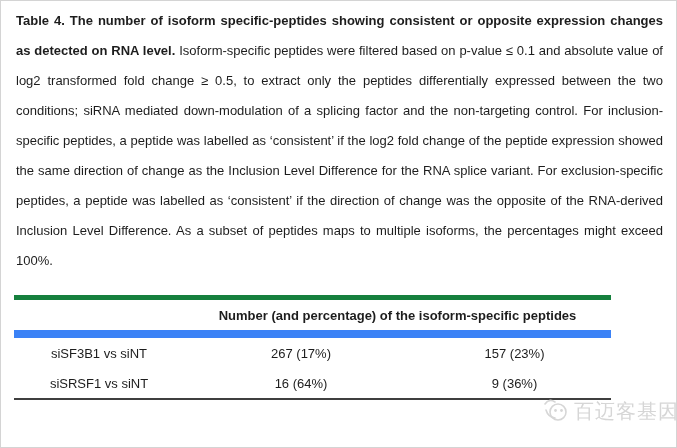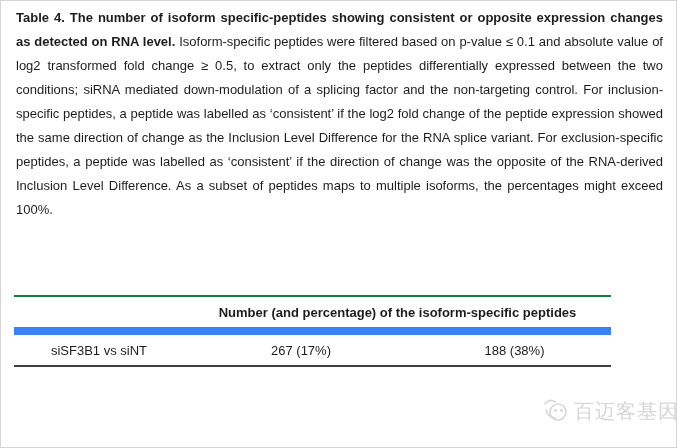--- a/index.html
+++ b/index.html
@@ -14,21 +14,21 @@
     border: 1px solid #d4d4d4;
     background: #ffffff;
     overflow: hidden;
   }
   .caption {
     position: absolute;
     left: 15px; top: 5px;
     width: 647px;
     margin: 0;
     font-size: 13px;
-    line-height: 24px;
+    line-height: 30px;
     text-align: justify;
     color: #1d1d1d;
   }
   .b { font-weight: bold; }
   .tablewrap {
     position: absolute;
     left: 13px; top: 294px;
     width: 597px;
   }
   table.results {
@@ -38,21 +38,21 @@
     font-size: 13px;
     color: #1d1d1d;
     border-bottom: 2px solid #3f3f3f;
   }
   table.results td {
     text-align: center;
     vertical-align: middle;
     padding: 0;
     overflow: hidden;
   }
-  tr.group-row td { border-top: 2px solid #15803d; height: 30px; }
+  tr.group-row td { border-top: 5px solid #15803d; height: 30px; }
   tr.head-row td  { height: 33px; }
   tr.data-row td  { height: 30px; }
   tr.data-row.first td { border-top: 8px solid #3b82f6; }
   .watermark {
     position: absolute;
     left: 542px; top: 395px;
     display: flex;
     align-items: center;
     gap: 3px;
     color: #d6d6d6;
@@ -81,21 +81,26 @@
         <col style="width:193px">
       </colgroup>
       <tbody>
         <tr class="group-row">
           <td></td>
           <td colspan="2" class="b">Number (and percentage) of the isoform-specific peptides</td>
         </tr>
         <tr class="data-row first">
           <td>siSF3B1 vs siNT</td>
           <td>267 (17%)</td>
-          <td>188 (38%)</td>
+          <td>157 (23%)</td>
+        </tr>
+        <tr class="data-row">
+          <td>siSRSF1 vs siNT</td>
+          <td>16 (64%)</td>
+          <td>9 (36%)</td>
         </tr>
       </tbody>
     </table>
   </div>
 
   <div class="watermark">
     <svg class="wm-logo" viewBox="0 0 28 30">
       <g fill="none" stroke="#d6d6d6" stroke-width="1.6" stroke-linecap="round">
         <path d="M2 8 Q 6 2 12 6"></path>
         <circle cx="15" cy="16" r="8"></circle>

